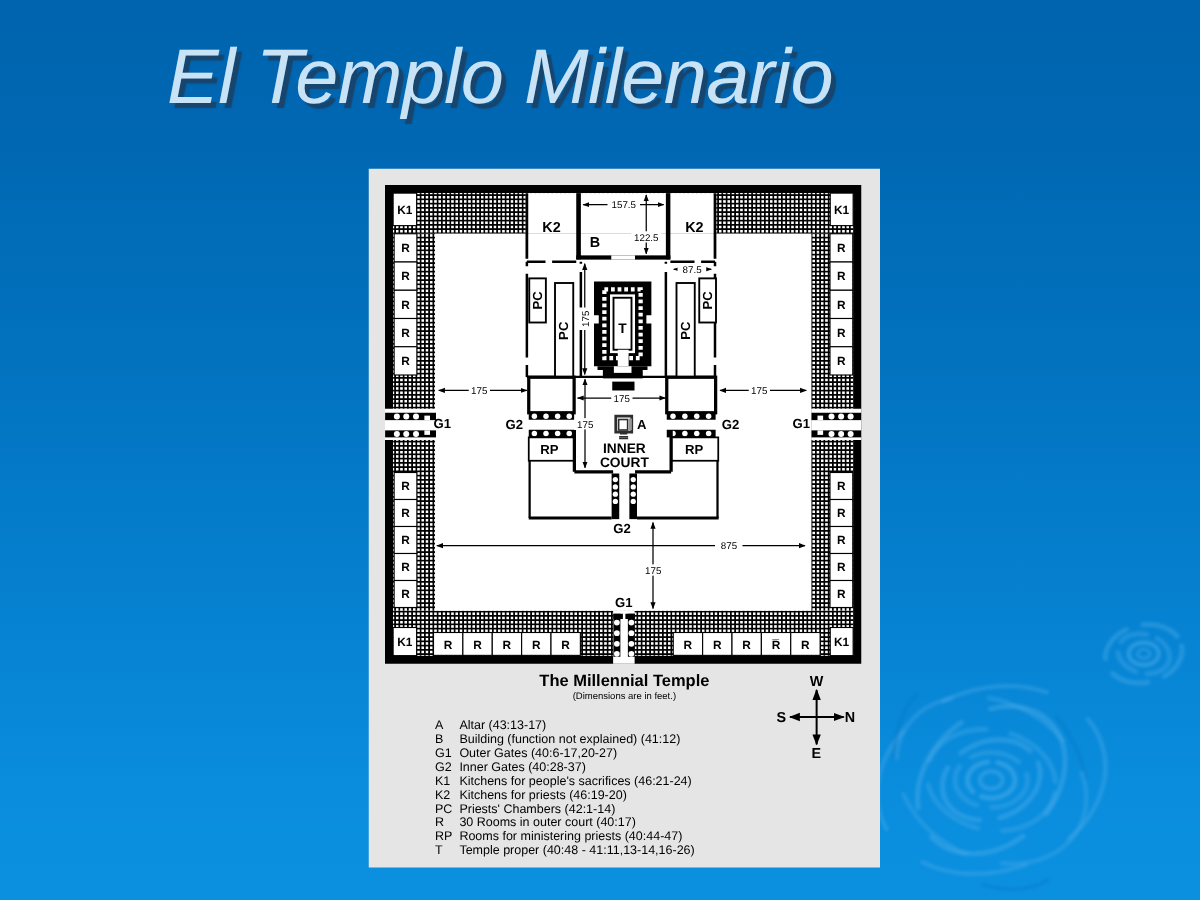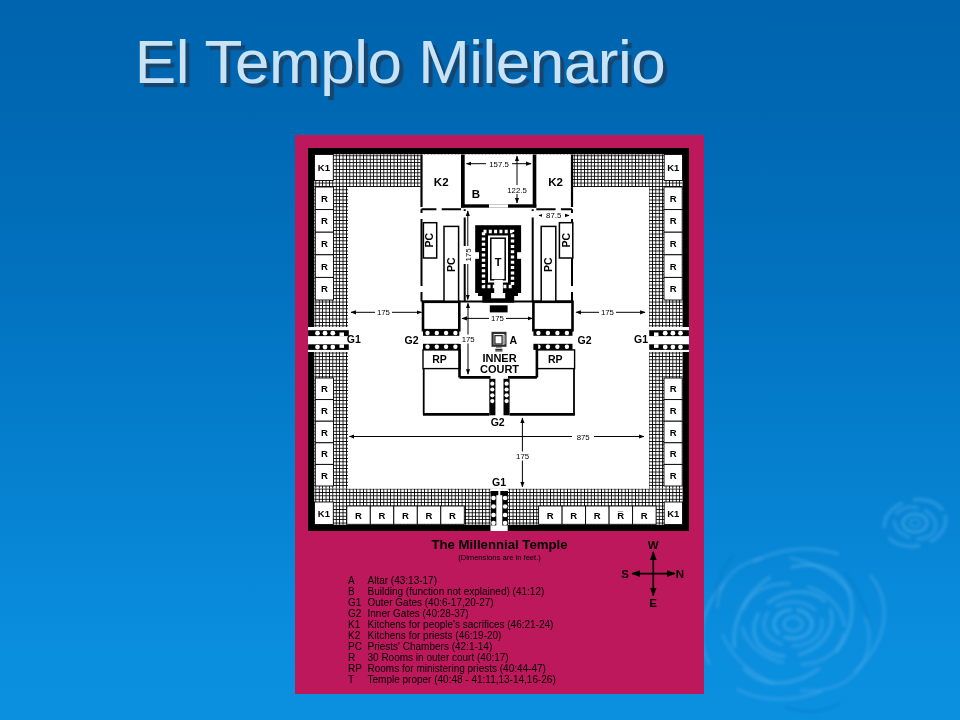--- a/index.html
+++ b/index.html
@@ -1,23 +1,23 @@
 <!DOCTYPE html>
 <html><head>
 <meta charset="utf-8">
 <style>
 html,body{margin:0;padding:0;}
 body{width:960px;height:720px;overflow:hidden;position:relative;
   background:linear-gradient(180deg,#0064ae 0%,#0067b2 14%,#0272bf 40%,#0580cf 65%,#0a8ddd 88%,#0b90e0 100%);
   font-family:"Liberation Sans",sans-serif;}
 #title{position:absolute;left:0;top:26px;width:800px;text-align:center;
   font-size:62px;font-weight:normal;color:#c9e3f6;letter-spacing:-0.5px;
-  text-shadow:4px 4px 1px #17456d;}
+  text-shadow:4px 4px 1px #17456d;font-style:italic;}
 #ripples{position:absolute;left:0;top:0;width:960px;height:720px;}
-#box{position:absolute;left:295px;top:135px;width:409px;height:559px;background:#be185d;}
+#box{position:absolute;left:295px;top:135px;width:409px;height:559px;background:#e5e5e5;}
 #box svg{display:block;}
 </style>
 </head>
 <body>
 <svg id="ripples" viewBox="0 0 960 720">
 <defs>
       <filter id="soft" x="-30%" y="-30%" width="160%" height="160%">
         <feGaussianBlur stdDeviation="1.4"></feGaussianBlur>
       </filter>
     </defs>

